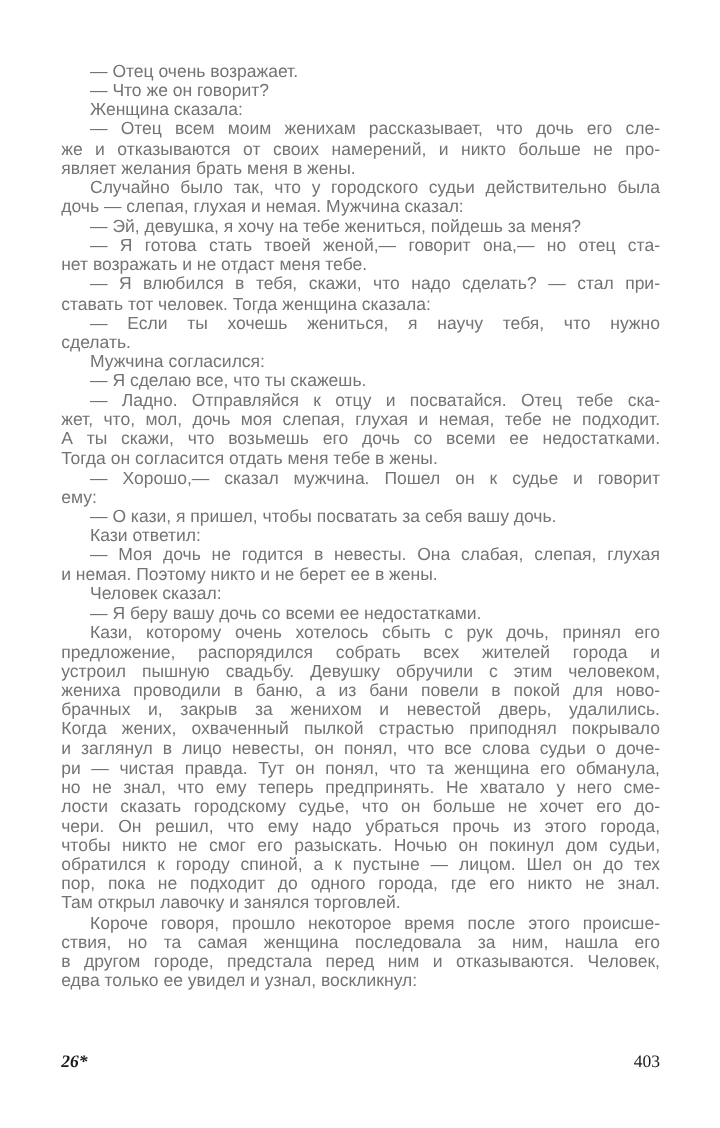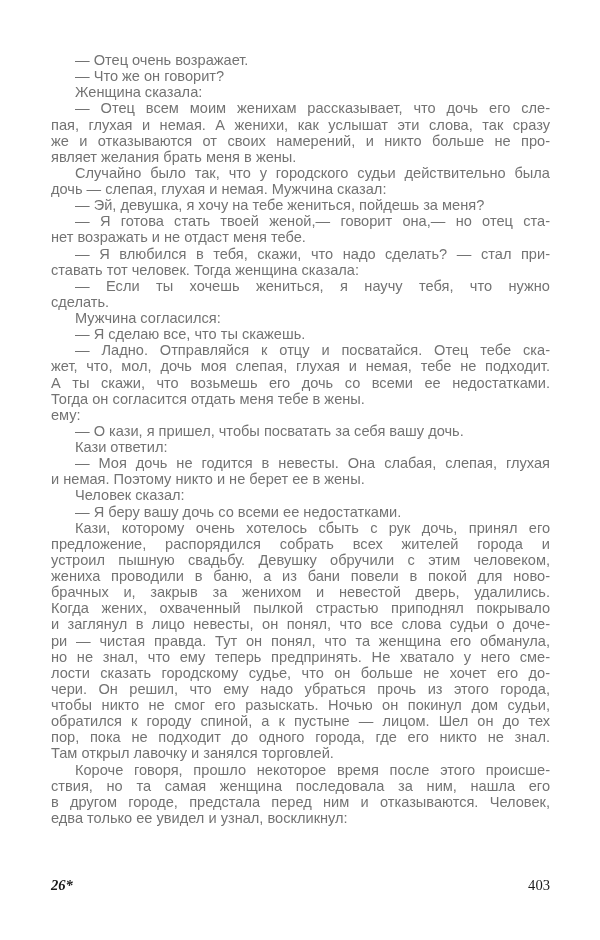--- a/index.html
+++ b/index.html
@@ -13,38 +13,38 @@
   .pagenum { position:absolute; right:0; }
 </style>
 </head>
 <body>
 
 <div class="page" id="body">
     <span class="line first last">— Отец очень возражает.</span>
     <span class="line first last">— Что же он говорит?</span>
     <span class="line first last">Женщина сказала:</span>
     <span class="line first">— Отец всем моим женихам рассказывает, что дочь его сле-</span>
-    <span class="line">пая, глухая и немая. А женихи, как услышат эти слова, так сразу</span>
     <span class="line">же и отказываются от своих намерений, и никто больше не про-</span>
     <span class="line last">являет желания брать меня в жены.</span>
     <span class="line first">Случайно было так, что у городского судьи действительно была</span>
     <span class="line last">дочь — слепая, глухая и немая. Мужчина сказал:</span>
     <span class="line first last">— Эй, девушка, я хочу на тебе жениться, пойдешь за меня?</span>
     <span class="line first">— Я готова стать твоей женой,— говорит она,— но отец ста-</span>
     <span class="line last">нет возражать и не отдаст меня тебе.</span>
     <span class="line first">— Я влюбился в тебя, скажи, что надо сделать? — стал при-</span>
     <span class="line last">ставать тот человек. Тогда женщина сказала:</span>
     <span class="line first">— Если ты хочешь жениться, я научу тебя, что нужно</span>
     <span class="line last">сделать.</span>
     <span class="line first last">Мужчина согласился:</span>
     <span class="line first last">— Я сделаю все, что ты скажешь.</span>
     <span class="line first">— Ладно. Отправляйся к отцу и посватайся. Отец тебе ска-</span>
     <span class="line">жет, что, мол, дочь моя слепая, глухая и немая, тебе не подходит.</span>
     <span class="line">А ты скажи, что возьмешь его дочь со всеми ее недостатками.</span>
     <span class="line last">Тогда он согласится отдать меня тебе в жены.</span>
+    <span class="line first">— Хорошо,— сказал мужчина. Пошел он к судье и говорит</span>
     <span class="line last">ему:</span>
     <span class="line first last">— О кази, я пришел, чтобы посватать за себя вашу дочь.</span>
     <span class="line first last">Кази ответил:</span>
     <span class="line first">— Моя дочь не годится в невесты. Она слабая, слепая, глухая</span>
     <span class="line last">и немая. Поэтому никто и не берет ее в жены.</span>
     <span class="line first last">Человек сказал:</span>
     <span class="line first last">— Я беру вашу дочь со всеми ее недостатками.</span>
     <span class="line first">Кази, которому очень хотелось сбыть с рук дочь, принял его</span>
     <span class="line">предложение, распорядился собрать всех жителей города и</span>
     <span class="line">устроил пышную свадьбу. Девушку обручили с этим человеком,</span>

